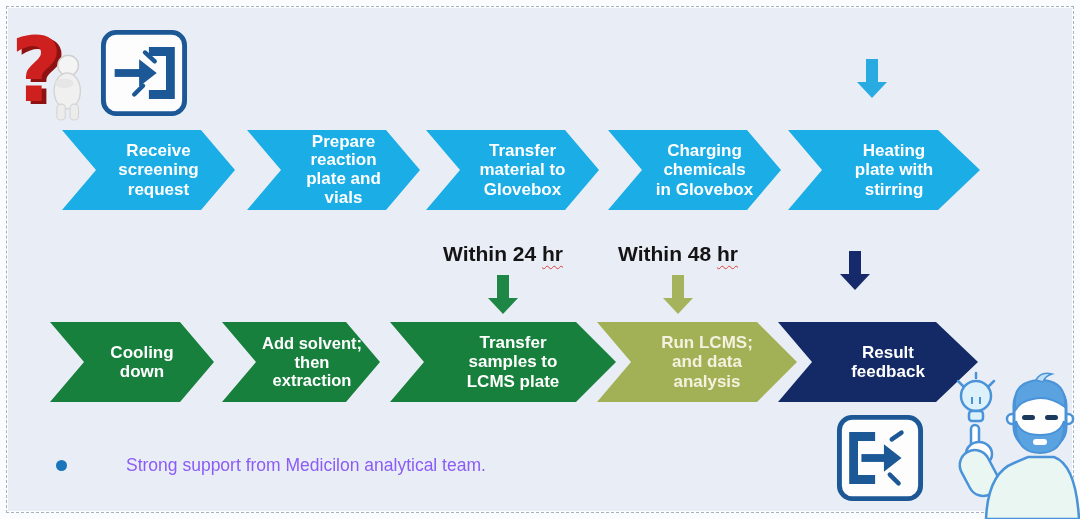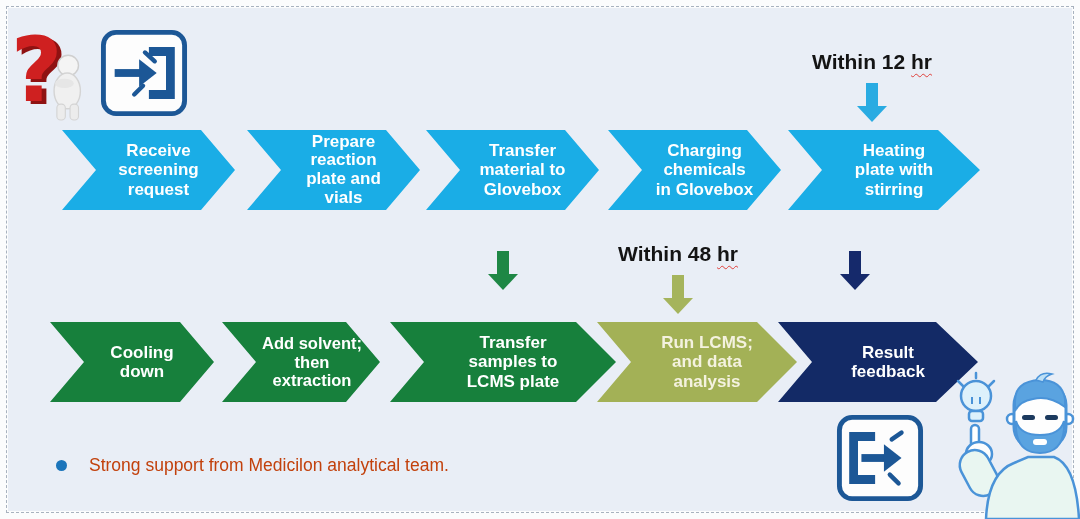--- a/index.html
+++ b/index.html
@@ -113,27 +113,27 @@
 <div class="chev" style="left: 390px; top: 322px; width: 226px; --tip: 40px; --c: #17803c; --tc: #ffffff;">Transfer
 samples to
 LCMS plate</div>
 <div class="chev" style="left: 597px; top: 322px; width: 200px; --tip: 40px; --c: #a3b156; --tc: #f4f2df;">Run LCMS;
 and data
 analysis</div>
 <div class="chev" style="left: 778px; top: 322px; width: 200px; --tip: 42px; --c: #132a66; --tc: #ffffff;">Result
 feedback</div>
 
 <div class="annot" style="left:872px;top:50px">
-  <div class="annot-label"><span>Within 12</span> <span class="squiggle">hr</span></div>
   <div class="down-arrow" style="--c: #29abe2;">
       <div class="shaft"></div>
       <div class="head"></div>
     </div>
 </div>
 <div class="annot" style="left:503px;top:242px">
+  <div class="annot-label"><span>Within 24</span> <span class="squiggle">hr</span></div>
   <div class="down-arrow" style="--c: #1e8745;">
       <div class="shaft"></div>
       <div class="head"></div>
     </div>
 </div>
 <div class="annot" style="left:678px;top:242px">
   <div class="annot-label"><span>Within 48</span> <span class="squiggle">hr</span></div>
   <div class="down-arrow" style="--c: #a5b45c;">
       <div class="shaft"></div>
       <div class="head"></div>
@@ -141,21 +141,21 @@
 </div>
 <div class="annot" style="left:855px;top:242px">
   <div class="down-arrow" style="--c: #15296b;">
       <div class="shaft"></div>
       <div class="head"></div>
     </div>
 </div>
 
 <div class="footer-note">
   <div class="dot" style="background: rgb(27, 117, 187);"></div>
-  <div class="note-text" style="color: #c2410c;">Strong support from Medicilon analytical team.</div>
+  <div class="note-text" style="color: #8b5cf6; margin-left: 37px;">Strong support from Medicilon analytical team.</div>
 </div>
 
 <svg class="icon-abs" style="left:836px;top:414px" width="88" height="88" viewBox="0 0 90 90">
   <rect x="3.5" y="3.5" width="83" height="83" rx="13" fill="#fdfdfd" stroke="#1c5796" stroke-width="5"></rect>
   <path d="M40 23 H18 V67 H40" fill="none" stroke="#1c5796" stroke-width="9"></path>
   <rect x="26" y="41" width="25" height="8" fill="#1c5796"></rect>
   <polygon points="49,31 67,45 49,59" fill="#1c5796"></polygon>
   <line x1="57" y1="26" x2="67" y2="19" stroke="#1c5796" stroke-width="4.5" stroke-linecap="round"></line>
   <line x1="55" y1="62" x2="64" y2="71" stroke="#1c5796" stroke-width="4.5" stroke-linecap="round"></line>
 </svg>

